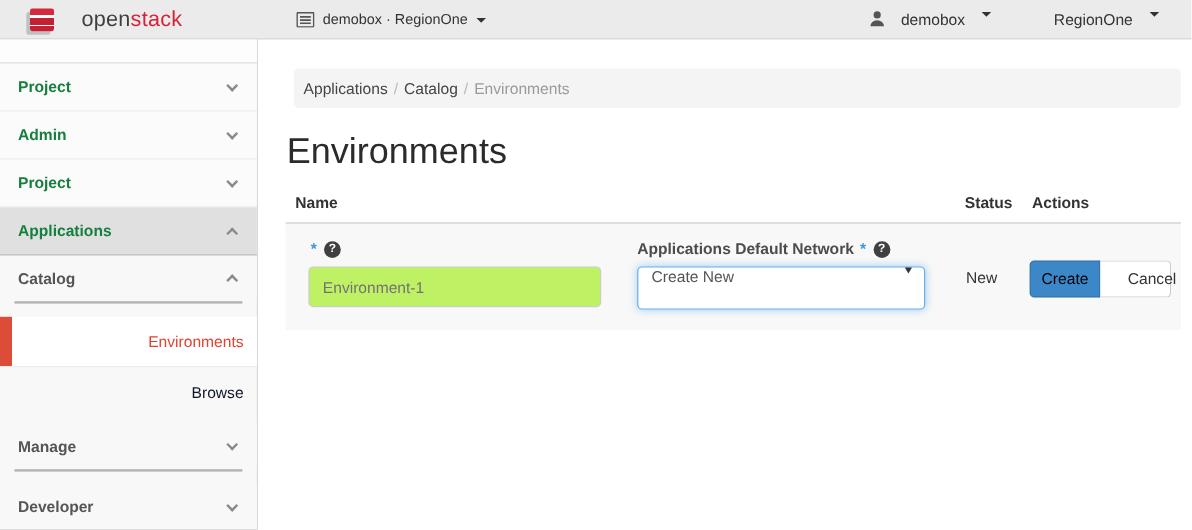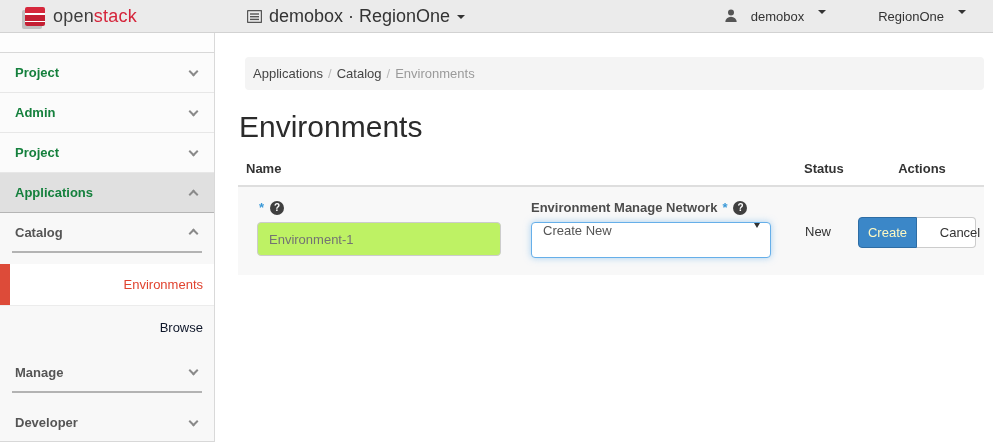--- a/index.html
+++ b/index.html
@@ -2,29 +2,29 @@
 <html><head>
 <meta charset="utf-8">
 <style>
   * { margin:0; padding:0; box-sizing:border-box; }
   html,body { width:993px; height:442px; overflow:hidden; background:#fff;
     font-family:"Liberation Sans", sans-serif; }
 
   
   .topbar { position:relative; height:33px; background:#ebebeb;
     border-bottom:1px solid #d2d2d2; display:flex; align-items:center; }
-  .logo { display:flex; align-items:center; gap:8px; margin-left:25px; cursor:pointer; }
+  .logo { display:flex; align-items:center; gap:23px; margin-left:25px; cursor:pointer; }
   .logo-cube { width:20px; height:19px; border-radius:2px;
     background:linear-gradient(180deg,#d6283c 0 30%,#ffffff 30% 40%,#c41f33 40% 72%,#ffffff 72% 79%,#c41f33 79% 100%);
     box-shadow:-3px 3px 0 rgba(140,140,140,.45); }
   .logo-text { font-size:18px; letter-spacing:.2px; }
   .logo-open { color:#3e3e3e; }
   .logo-stack { color:#d5243a; }
   .ctx-switch { position:absolute; left:247px; display:flex; align-items:center;
-    gap:7px; font-size:18px; color:#333; cursor:pointer; }
+    gap:7px; font-size:12px; color:#333; cursor:pointer; }
   .caret { width:0; height:0; border-left:4px solid transparent;
     border-right:4px solid transparent; border-top:4px solid #333; margin-top:1px; }
   .topbar-right { margin-left:auto; display:flex; align-items:center; margin-right:27px; }
   .menu-item { display:flex; gap:14px; font-size:13px; color:#333; cursor:pointer; }
   .menu-gap { width:52px; }
   .icon-svg { display:block; }
 
   
   .sidebar { position:absolute; left:0; top:33px; width:215px; height:409px;
     background:#f8f8f8; border-right:1px solid #d9d9d9; font-size:13px; }
@@ -54,42 +54,42 @@
     padding:9px 8px; font-size:13px; display:flex; align-items:center; }
   .bc-link { color:#454545; cursor:pointer; }
   .bc-sep { color:#b9b9b9; padding:0 5px; }
   .bc-current { color:#9a9a9a; }
   .page-title { margin:20px 0 0 1px; font-size:30px; font-weight:normal; color:#2b2b2b; }
 
   .table-header { display:flex; margin-top:17px; padding:0 0 9px 8px;
     border-bottom:2px solid #dedede; font-size:13px; font-weight:bold; color:#333; }
   .col-name { flex:1; }
   .col-status { width:56px; }
-  .col-actions { width:124px;text-align:center; }
+  .col-actions { width:124px; }
 
   .form-row { background:#f8f8f8; padding:13px 0 17px 19px; display:flex; align-items:flex-start; }
   .field { width:244px; }
   .field.network { width:240px; margin-left:30px; }
   .field-label { font-size:13px; font-weight:bold; color:#4c4c4c; display:flex; align-items:center; gap:3px; }
   .req { color:#3a99d8; font-weight:bold; margin-left:2px; }
   .help-icon { width:14px; height:14px; border-radius:50%; background:#404040; color:#fff;
     font-size:10px; font-weight:bold; text-align:center; line-height:14px; margin-left:3px; cursor:pointer; }
   .text-input { margin-top:7px; width:100%; height:34px; border:1px solid #ccc; border-radius:4px;
     padding:6px 11px; font-size:13px; color:#737373; background:#bef264;
     font-family:"Liberation Sans", sans-serif; }
   .select-box { margin-top:7px; height:36px; border:1px solid #66afe9; border-radius:4px;
     box-shadow:0 0 7px rgba(102,175,233,.55); background:#fff; display:flex; 
     justify-content:space-between; padding:0 10px 0 11px; font-size:13px; color:#555; cursor:pointer; }
   .select-caret { width:0; height:0; border-left:3.5px solid transparent;
     border-right:3.5px solid transparent; border-top:5px solid #333; }
   .status-cell { margin-left:34px; margin-top:24px; width:33px; font-size:13px; color:#333; }
   .btn-group { display:flex; margin-left:20px; margin-top:17px; }
   .btn { height:31px; width:59px; font-size:13px; display:flex; align-items:center;
     justify-content:center; cursor:pointer; font-family:"Liberation Sans", sans-serif; }
-  .btn-create { background:#3b87c8; border:1px solid #2e6da4; color:#fef9c3; border-radius:4px 0 0 4px; }
+  .btn-create { background:#3b87c8; border:1px solid #2e6da4; color:#000000; border-radius:4px 0 0 4px; }
   .btn-cancel { background:#fff; border:1px solid #ccc; border-left:none; color:#333; border-radius:0 4px 4px 0;padding-left:28px; }
 </style>
 </head>
 <body>
 
 <div class="topbar">
   <div class="logo">
     <span class="logo-cube"></span>
     <span class="logo-text"><span class="logo-open">open</span><span class="logo-stack">stack</span></span>
   </div>
@@ -192,21 +192,21 @@
     <div class="field">
       <div class="field-label">
         <span class="req">*</span>
         <span class="help-icon">?</span>
       </div>
       <input class="text-input" type="text" value="Environment-1" style="">
     </div>
 
     <div class="field network">
       <div class="field-label">
-        <span>Environment Manage Network</span>
+        <span>Applications Default Network</span>
         <span class="req">*</span>
         <span class="help-icon">?</span>
       </div>
       <div class="select-box">
         <span>Create New</span>
         <span class="select-caret"></span>
       </div>
     </div>
 
     <div class="status-cell">New</div>

